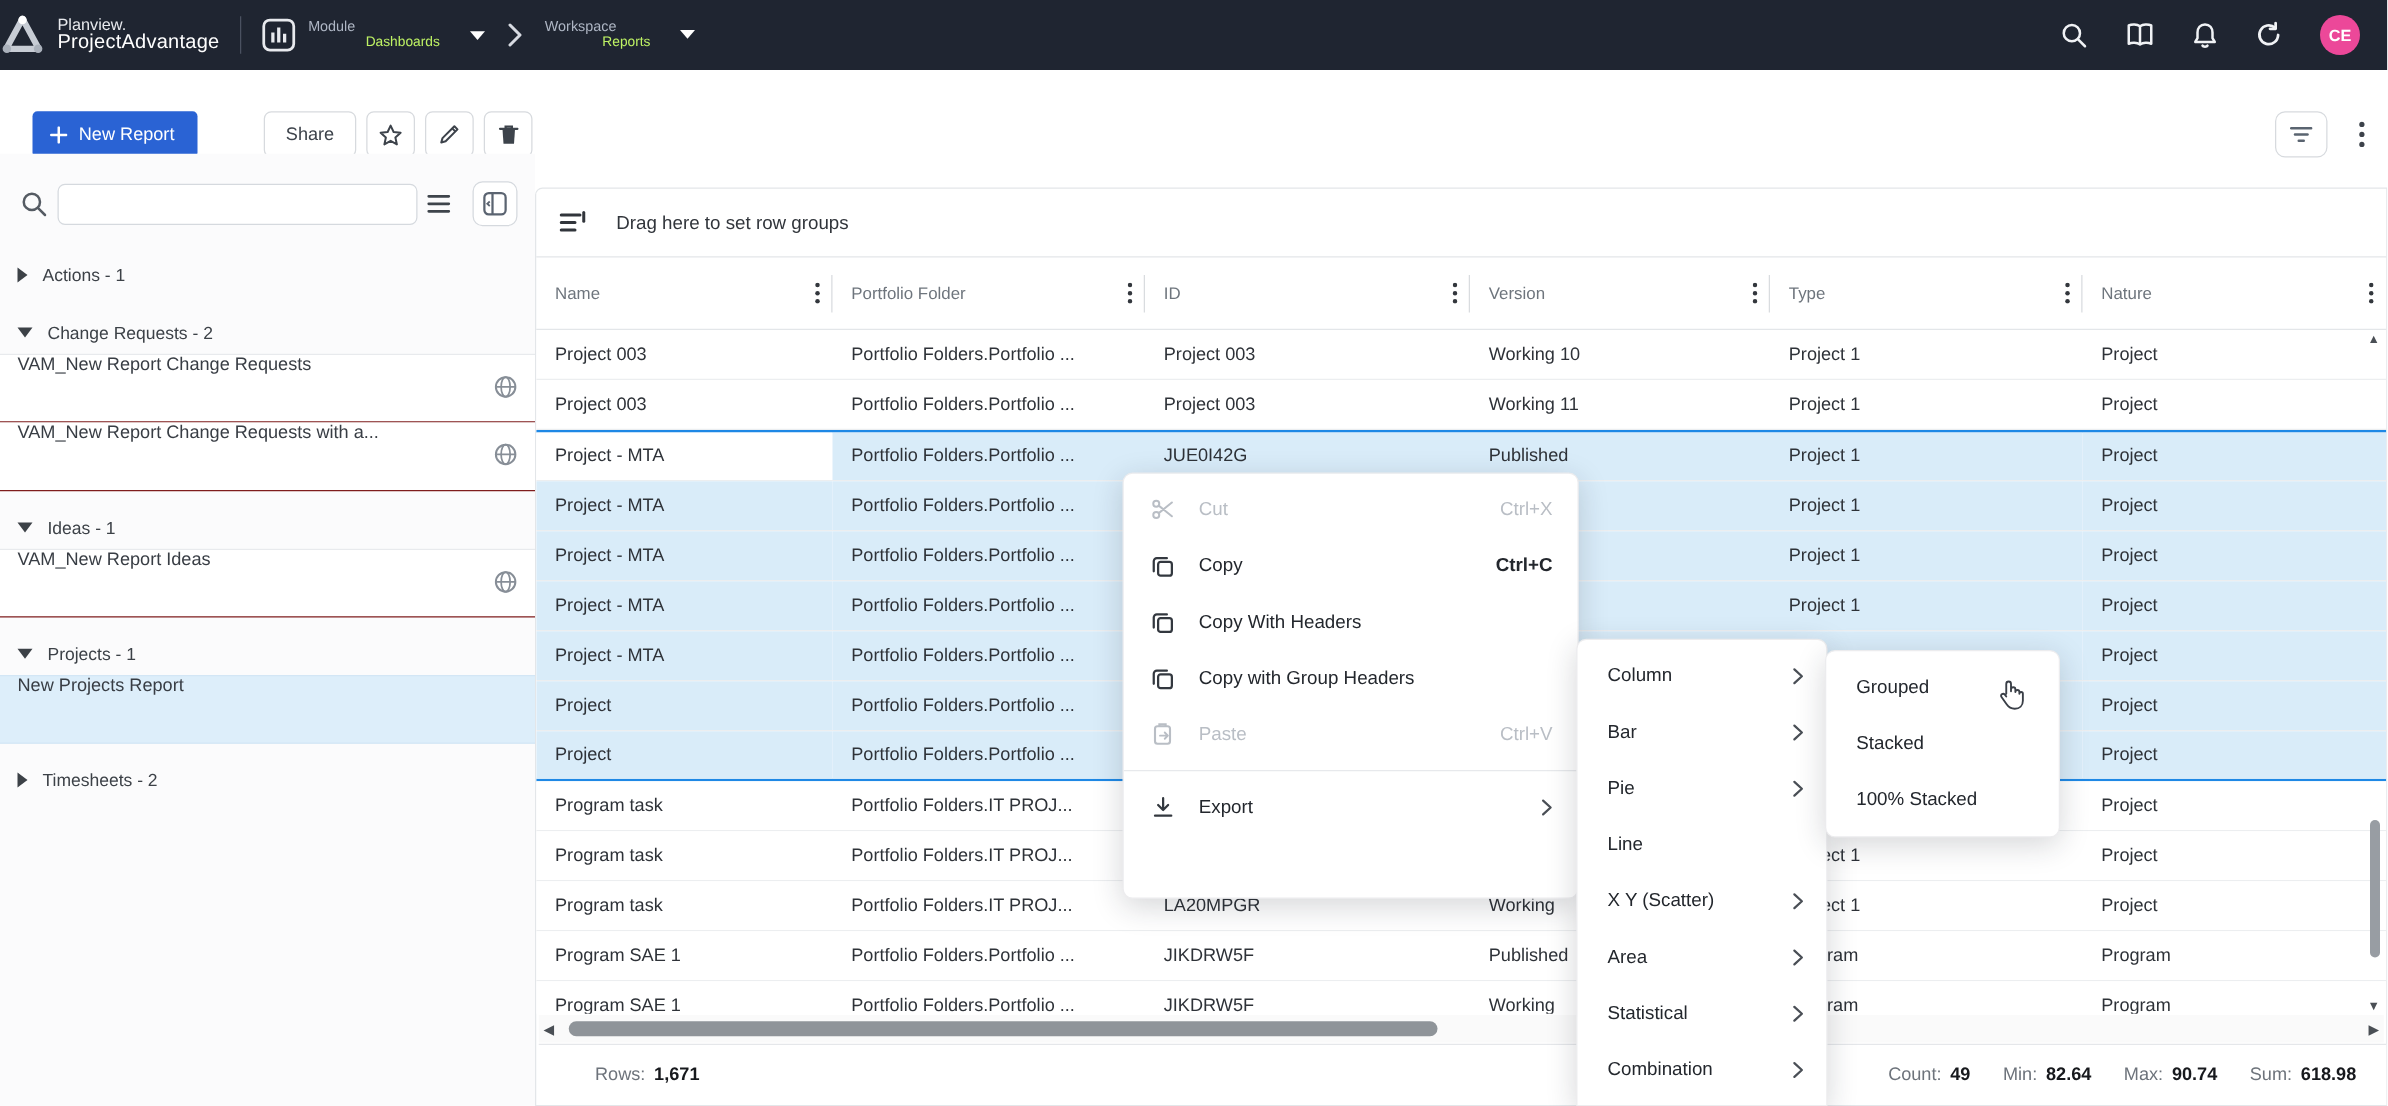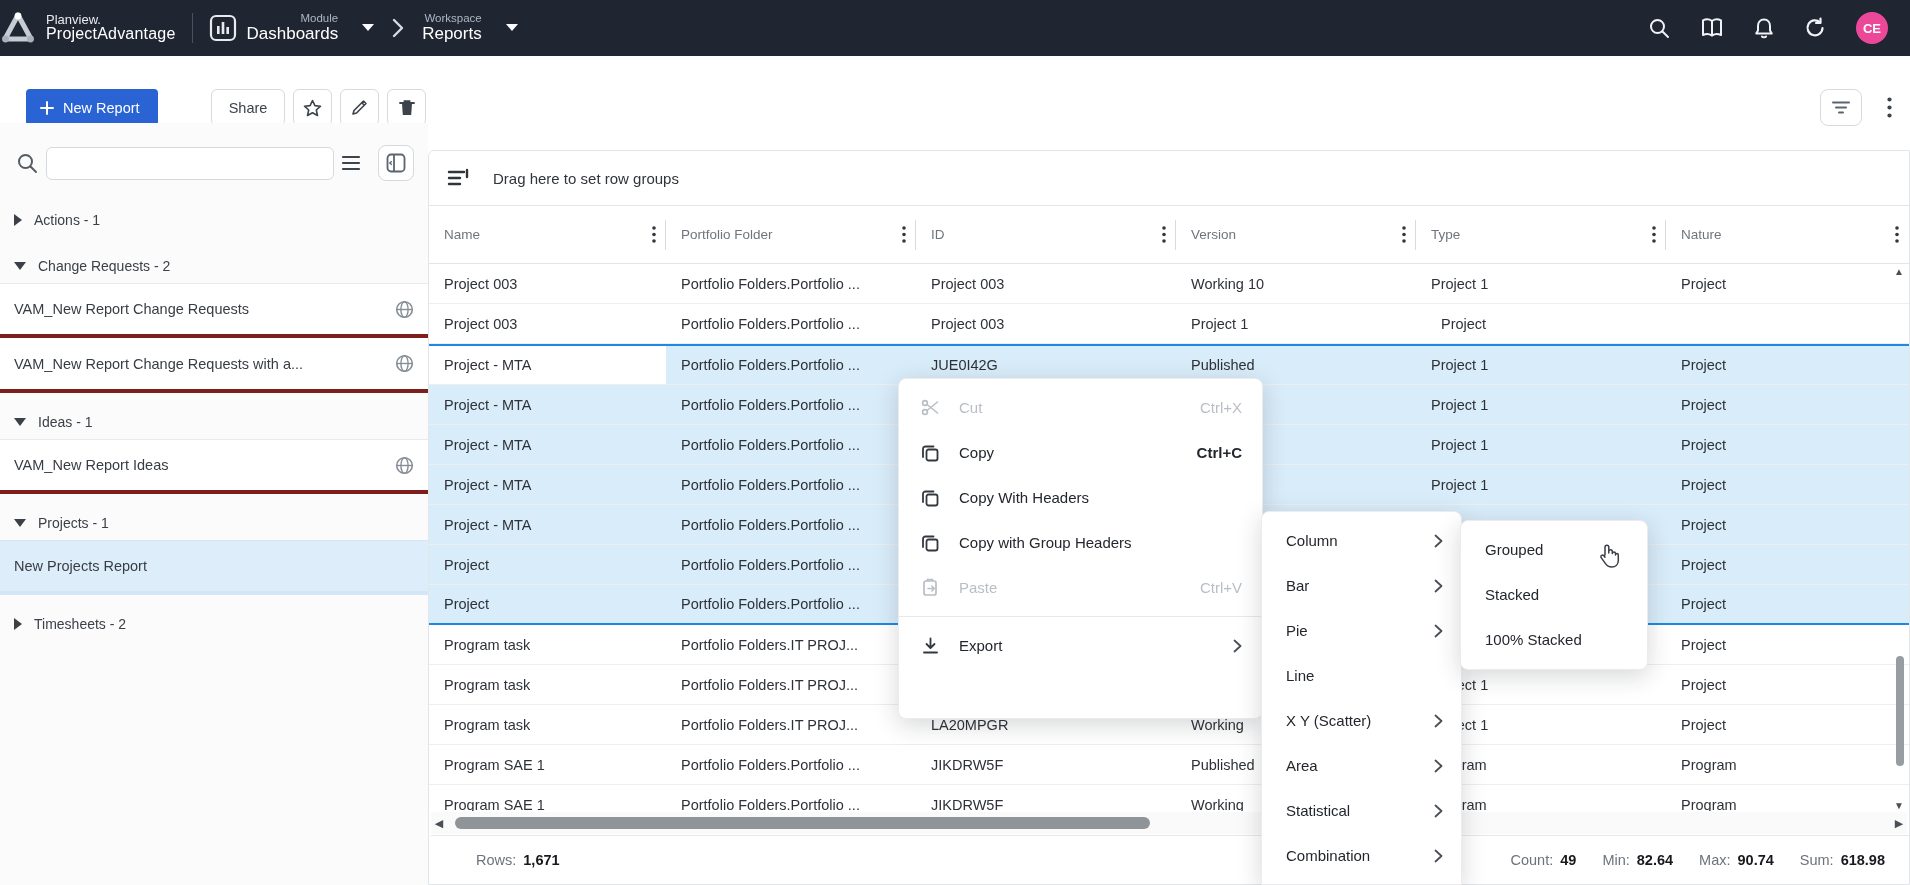--- a/index.html
+++ b/index.html
@@ -12,23 +12,23 @@
 
   
   .navbar { position:absolute; left:0; top:0; width:1910px; height:56px;
     background:#1f2531; display:flex; align-items:center; color:#fff; }
   .brand { display:flex; align-items:center; gap:10px; padding-left:0; }
   .brand-text { line-height:1.05; }
   .brand-line1 { font-size:13px; color:#e8eaee; }
   .brand-line2 { font-size:16px; color:#fff; letter-spacing:.2px; }
   .nav-divider { width:1px; height:30px; background:#4a5160; margin:0 16px; }
   .nav-node { display:flex; align-items:center; gap:10px; cursor:pointer; }
-  .nav-node .lbls { line-height:1.1;text-align:right; }
+  .nav-node .lbls { line-height:1.1; }
   .nav-sub { font-size:11.5px; color:#aeb6c4; }
-  .nav-main { font-size:17px; color:#ffffff; }
+  .nav-main { font-size:11px; color:#bef264;margin-left:46px; }
   .caret-down { width:0; height:0; border-left:6px solid transparent; border-right:6px solid transparent;
     border-top:7px solid #fff; margin-left:14px; }
   .nav-chevron { color:#d7dbe2; margin:0 18px; }
   .nav-right { margin-left:auto; display:flex; align-items:center; gap:30px; padding-right:22px; }
   .nav-icon { color:#f0f2f5; cursor:pointer; }
   .avatar { width:32px; height:32px; border-radius:50%; background:#ec4899; color:#fff;
     font-size:13px; font-weight:bold; display:flex; align-items:center; justify-content:center; cursor:pointer; }
 
   
   .toolbar { position:absolute; left:0; top:72px; width:1910px; height:67px; background:#fff; }
@@ -54,22 +54,22 @@
     border:1px solid #d5d9de; border-radius:6px; background:#fff; font-family:inherit; font-size:14px; padding:0 10px; }
   .side-lines { position:absolute; left:341px; top:6px; color:#3e444b; cursor:pointer; }
   .side-collapse { position:absolute; left:378px; top:-2px; width:36px; height:36px; border:1px solid #d5d9de;
     border-radius:8px; background:#fff; cursor:pointer; display:flex; align-items:center; justify-content:center; color:#5b6471; }
   .tree { position:absolute; left:0; top:80px; width:428px; }
   .tree-header { height:34px; display:flex; align-items:center; gap:12px; padding-left:14px;
     font-size:14px; color:#3c4147; cursor:pointer; }
   .tw { width:0; height:0; }
   .tw.right { border-top:6px solid transparent; border-bottom:6px solid transparent; border-left:8px solid #3c4147; }
   .tw.down  { border-left:6px solid transparent; border-right:6px solid transparent; border-top:8px solid #3c4147; }
-  .tree-item { height:55px; background:#fff; border-top:1px solid #e8eaed; border-bottom:4px solid #7f1d1d;
-    display:flex; align-items:center; padding:0 14px 0 14px; font-size:14.5px; color:#383d44; cursor:pointer; }
+  .tree-item { height:55px; background:#fff; border-top:1px solid #e8eaed; border-bottom:1px solid #7f1d1d;
+    display:flex; align-items:flex-start; padding:0 14px 0 14px; font-size:14.5px; color:#383d44; cursor:pointer;flex-direction:column; }
   .tree-item .globe { margin-left:auto; color:#878e97; }
   .tree-item.selected { background:#ddeefa; border-color:#d3e6f5; }
   .tree-gap { height:12px; }
 
   
   .grid-panel { position:absolute; left:428px; top:150px; width:1482px; height:735px;
     background:#fff; border:1px solid #e3e6e9; border-radius:6px 0 0 0;padding-left:26px; }
   .dragbar { position:absolute; left:0; top:0; width:100%; height:55px; border-bottom:1px solid #e3e6e9;
     display:flex; align-items:center; gap:22px; padding-left:18px; font-size:15px; color:#31353b; }
   .gheader { position:absolute; left:0; top:55px; width:100%; height:58px; border-bottom:1px solid #e3e6e9;
@@ -428,20 +428,21 @@
           <div class="gcell w1">Portfolio Folders.Portfolio ...</div>
           <div class="gcell w2">Project 003</div>
           <div class="gcell w3">Working 10</div>
           <div class="gcell w4">Project 1</div>
           <div class="gcell w5">Project</div>
       </div>
       <div class="grow">
         <div class="gcell w0">Project 003</div>
           <div class="gcell w1">Portfolio Folders.Portfolio ...</div>
           <div class="gcell w2">Project 003</div>
+          <div class="gcell w3">Working 11</div>
           <div class="gcell w4">Project 1</div>
           <div class="gcell w5">Project</div>
       </div>
       <div class="grow sel sel-first">
         <div class="gcell w0 anchor">Project - MTA</div>
           <div class="gcell w1">Portfolio Folders.Portfolio ...</div>
           <div class="gcell w2">JUE0I42G</div>
           <div class="gcell w3">Published</div>
           <div class="gcell w4">Project 1</div>
           <div class="gcell w5">Project</div>

